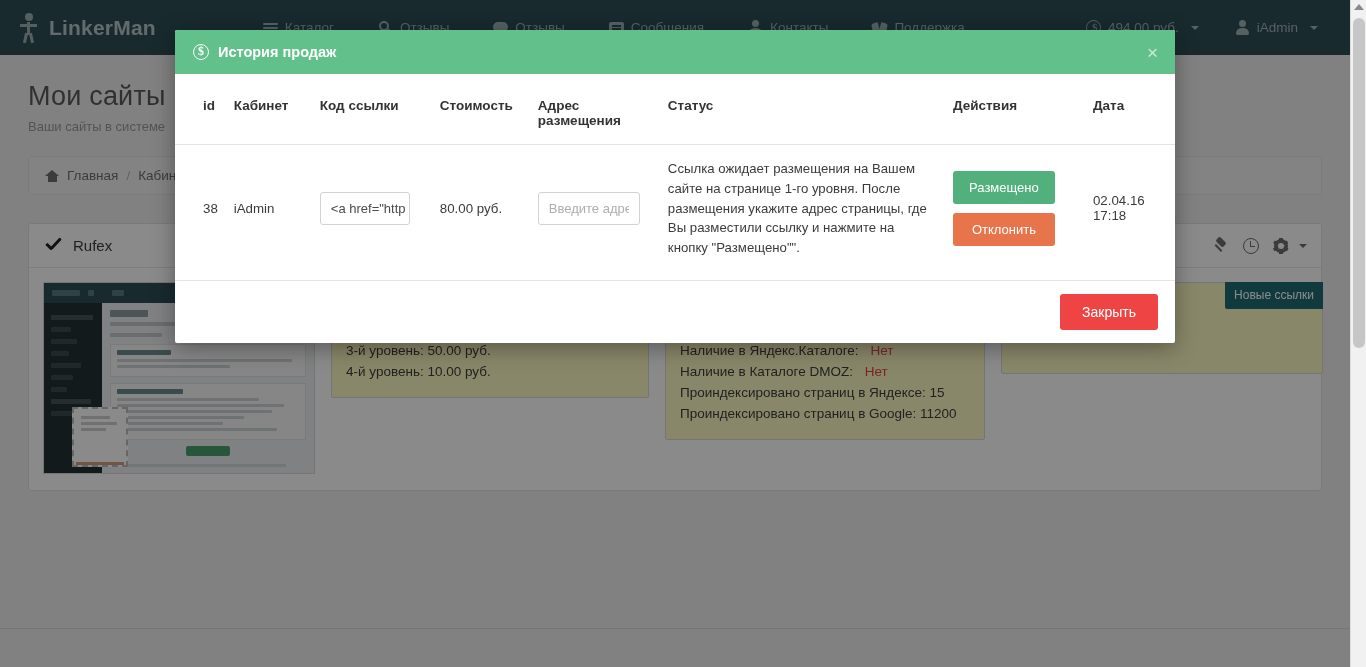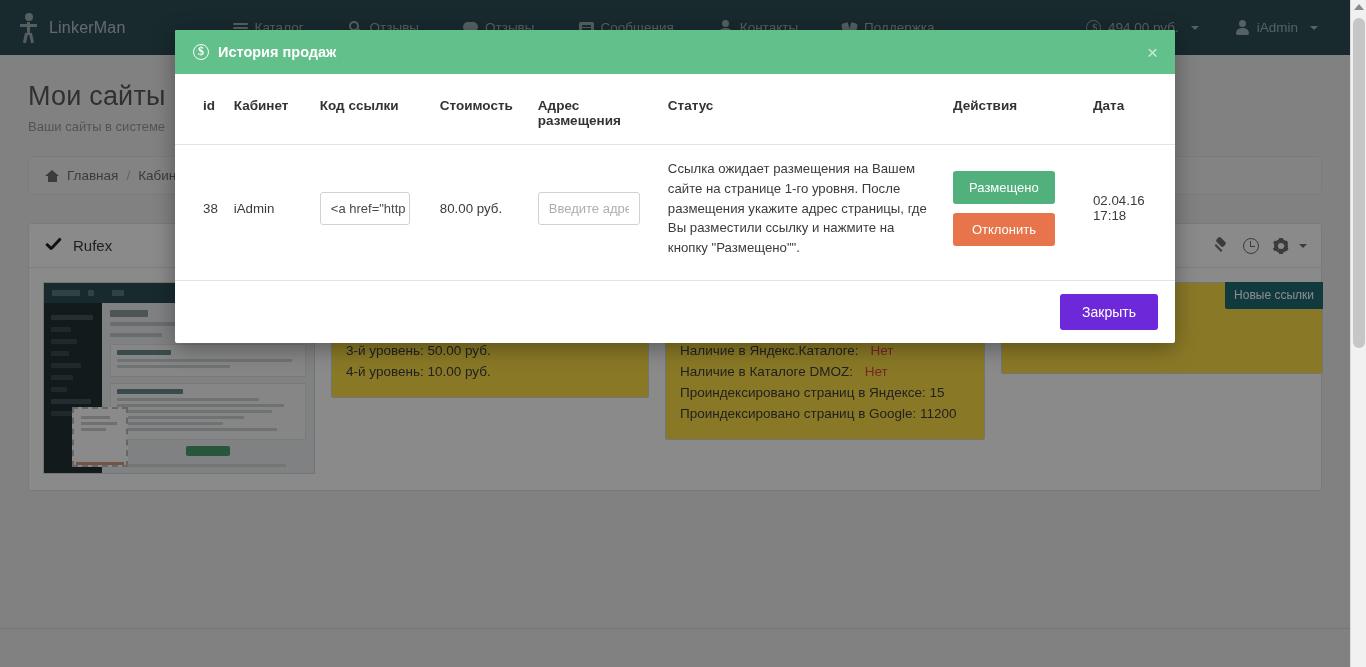--- a/index.html
+++ b/index.html
@@ -36,23 +36,24 @@
     height: 55px;
     background: #2d4e55;
     display: flex;
     align-items: center;
     padding: 0 14px 0 18px;
     z-index: 5;
   }
   .brand {
     display: flex; align-items: center; gap: 9px;
     color: #b9c6c8;
-    font-size: 16px;
+    font-size: 21px;
     letter-spacing: .2px;
     padding-right: 30px;
+    font-weight: bold;
   }
   .brand-logo { width: 22px; height: 30px; position: relative; display:block; }
   .brand-logo .head { position:absolute; left:7px; top:0; width:8px; height:8px; border-radius:50%; background:#9fb0b2; }
   .brand-logo .body { position:absolute; left:9px; top:9px; width:3px; height:13px; background:#9fb0b2; }
   .brand-logo .arms { position:absolute; left:2px; top:11px; width:17px; height:3px; background:#9fb0b2; }
   .brand-logo .legL { position:absolute; left:6px; top:20px; width:3px; height:10px; background:#9fb0b2; transform:rotate(12deg); }
   .brand-logo .legR { position:absolute; left:12px; top:20px; width:3px; height:10px; background:#9fb0b2; transform:rotate(-12deg); }
 
   .nav-items { display:flex; align-items:center; margin-left: 55px; gap: 0; flex: 1; }
   .nav-item {
@@ -173,21 +174,21 @@
   .tb-btn { width:44px;height:10px;background:#4aa06c;border-radius:2px;margin:4px auto 0 auto;}
   .tb-stamp { position:absolute;left:28px;bottom:6px;width:56px;height:60px;background:#fff;border:2px dashed #bdbdbd;}
   .tb-stamp .inner { margin:7px 5px; height:30px; }
   .tb-stamp .line { height:3px;background:#cfcfcf;margin:3px 2px;}
   .tb-stamp .rule { height:3px;background:#d39b7e;margin:16px 2px 0 2px;}
 
   
   .infobox {
     position: relative;
     border: 1px solid #d9d9d9;
-    background: #fde047;
+    background: #fef9c3;
     border-radius: 2px;
     padding: 16px 14px 14px 14px;
     font-size: 13.5px;
     color: #3d3d3d;
     line-height: 1.55;
     min-height: 92px;
   }
   .infobox .tag {
     position: absolute; right: -1px; top: -1px;
     color: #fff; font-size: 12px;
@@ -269,21 +270,21 @@
     font-family:"Liberation Sans", sans-serif;
   }
   .btn-green { background:#52b07c; margin-bottom: 9px; }
   .btn-orange { background:#e8744b; }
   .modal-footer {
     border-top: 1px solid #e4e4e4;
     padding: 13px 17px;
     display:flex; justify-content: flex-end;
   }
   .btn-close-modal {
-    background:#6d28d9; color:#fff; border:none; border-radius:3px;
+    background:#ef4444; color:#fff; border:none; border-radius:3px;
     font-size:14px; padding: 10px 22px; cursor:pointer;
     font-family:"Liberation Sans", sans-serif;
   }
 
   
   .scrollbar { position:absolute; right:0; top:0; width:16px; height:667px; background:#f1f1f1; border-left:1px solid #dcdcdc; z-index:70;}
   .scroll-up { position:absolute; left:3px; top:4px; width:0;height:0;
     border-left:5px solid transparent;border-right:5px solid transparent;border-bottom:6px solid #8a8a8a;}
   .scroll-thumb { position:absolute; left:2px; top:18px; width:12px; height:330px; background:#c6c6c6; border-radius:6px; }
 </style>

